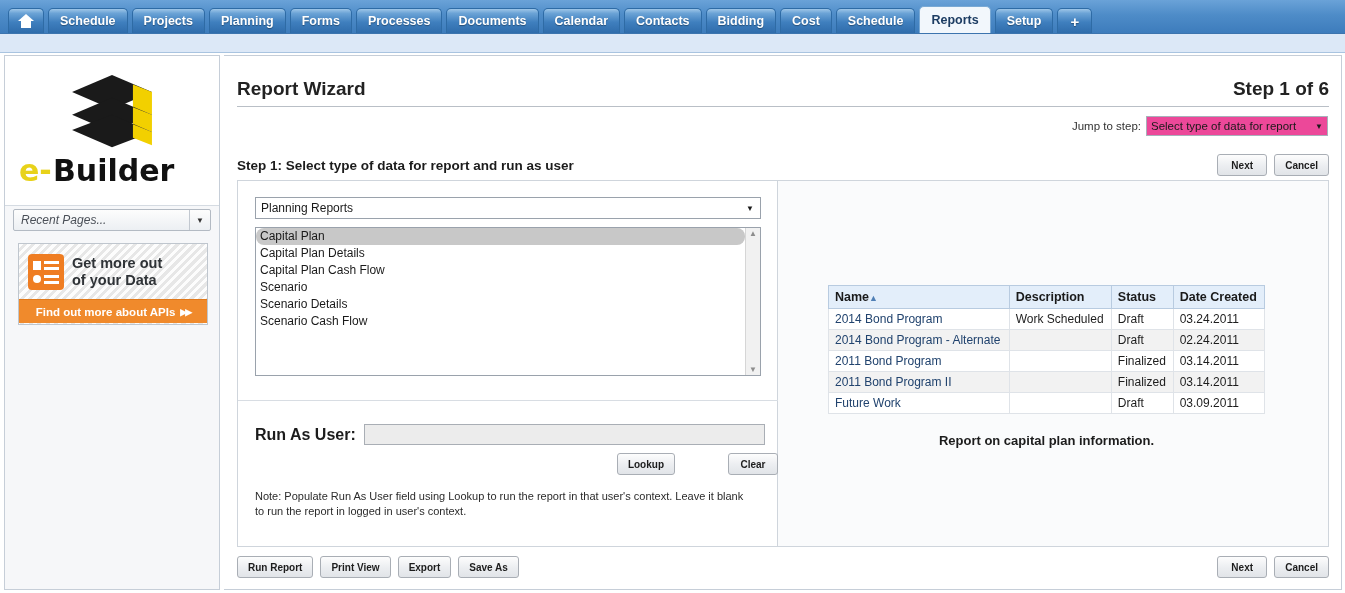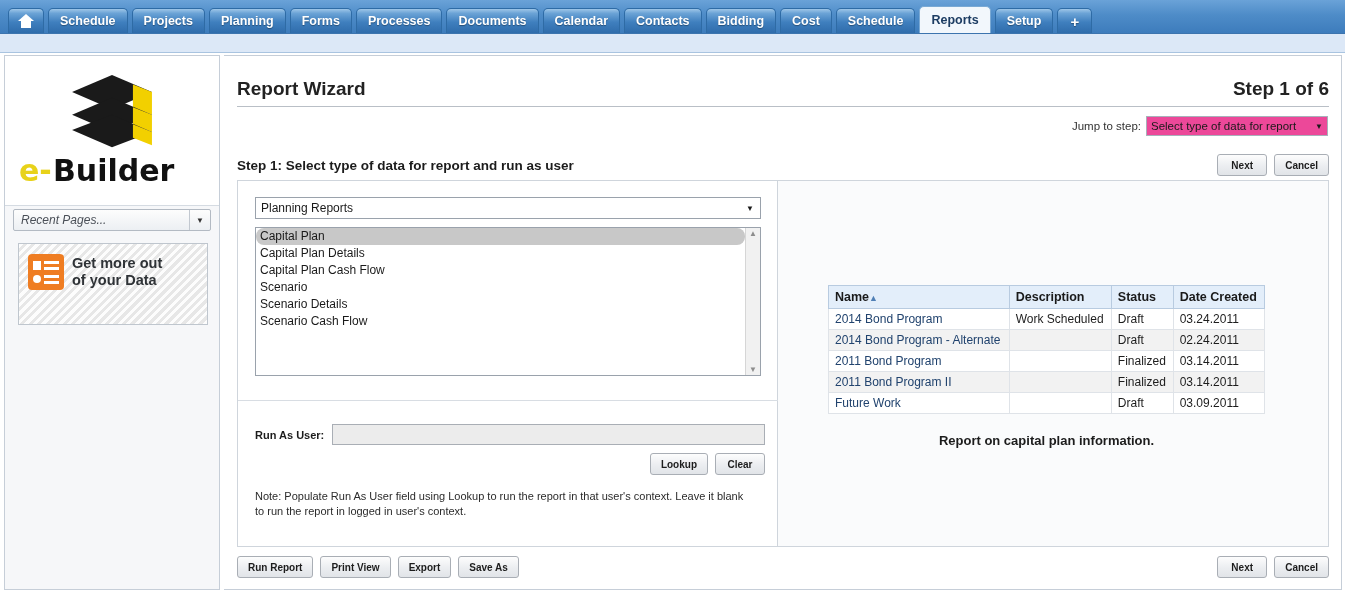--- a/index.html
+++ b/index.html
@@ -194,28 +194,28 @@
 
   #panel-divider {
     position: absolute; left: 0; top: 219px; width: 540px;
     border-top: 1px solid #d8dde3;
   }
 
   #runas-row {
     position: absolute; left: 17px; top: 243px; width: 510px;
     display: flex; align-items: center;
   }
-  #runas-label { font-size: 11px; font-weight: bold; color: #1c1c1c; white-space: nowrap; }
+  #runas-label { font-size: 16px; font-weight: bold; color: #1c1c1c; white-space: nowrap; }
   #runas-input {
     margin-left: 8px; flex: 1; height: 21px;
     border: 1px solid #a9aeb5; background: #ececec;
   }
   #runas-buttons {
-    position: absolute; left: 17px; top: 272px; width: 510px;
-    display: flex; justify-content: flex-end;
+    position: absolute; left: 30px; top: 272px; width: 510px;
+    display: flex; justify-content: flex-end; gap: 46px;
   }
   #runas-note {
     position: absolute; left: 17px; top: 308px; width: 500px;
     font-size: 11px; color: #2b2b2b; line-height: 1.38;
   }
 
   
   #preview-table {
     position: absolute; left: 50px; top: 104px; width: 437px;
     border-collapse: collapse; border: 1px solid #a7bcd4;
@@ -329,20 +329,24 @@
           <i class="b2"></i>
           <i class="b3"></i>
         <i class="b4"></i>
           <i class="b5"></i>
           <i class="b6"></i>
       </div>
       <div id="promo-text">
         <div>Get more out</div>
         <div>of your Data</div>
       </div>
+    </div>
+    <div id="promo-cta">
+      <span>Find out more about APIs</span>
+      <span class="chev">▶▶</span>
     </div>
   </div>
 </div>
 
 <div id="main">
 
   <div id="page-head">
     <div id="page-title">Report Wizard</div>
     <div id="step-count">Step 1 of 6</div>
   </div>

